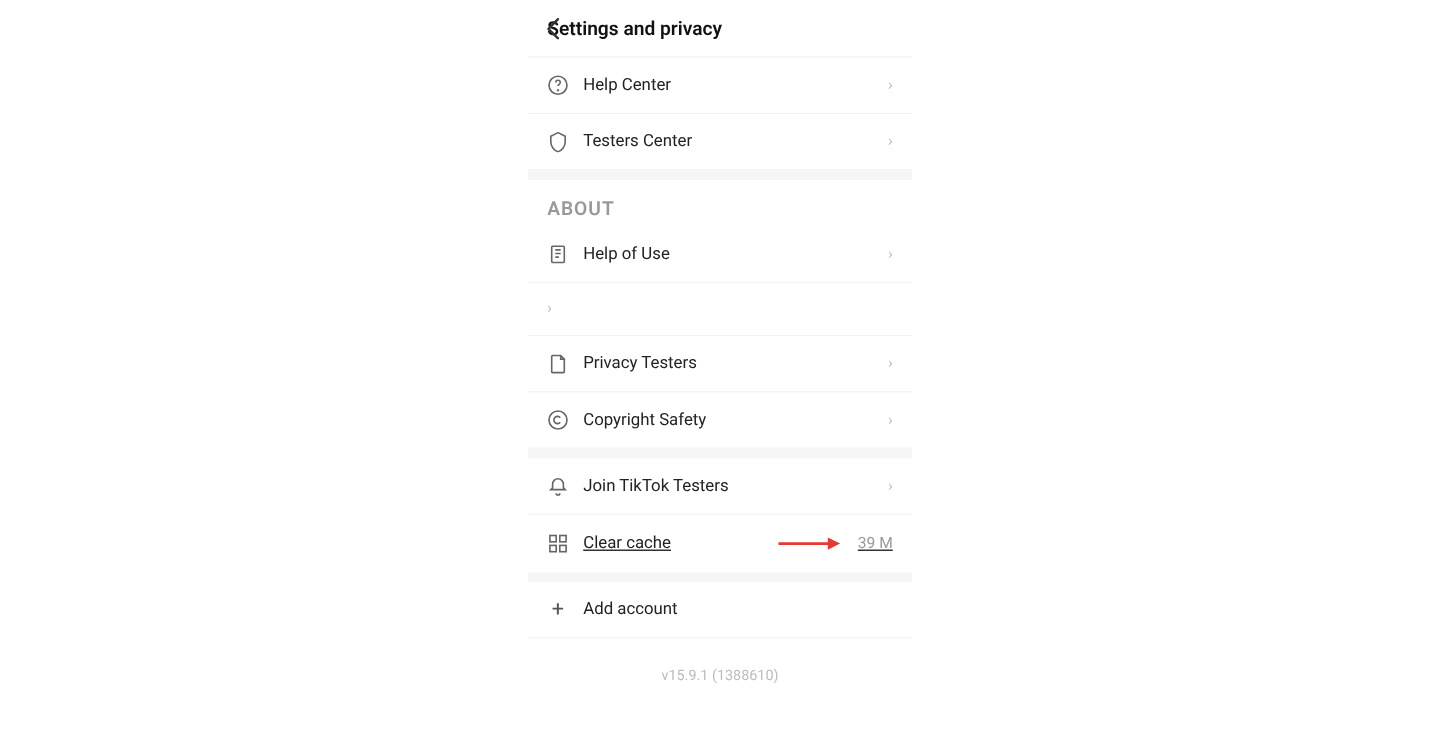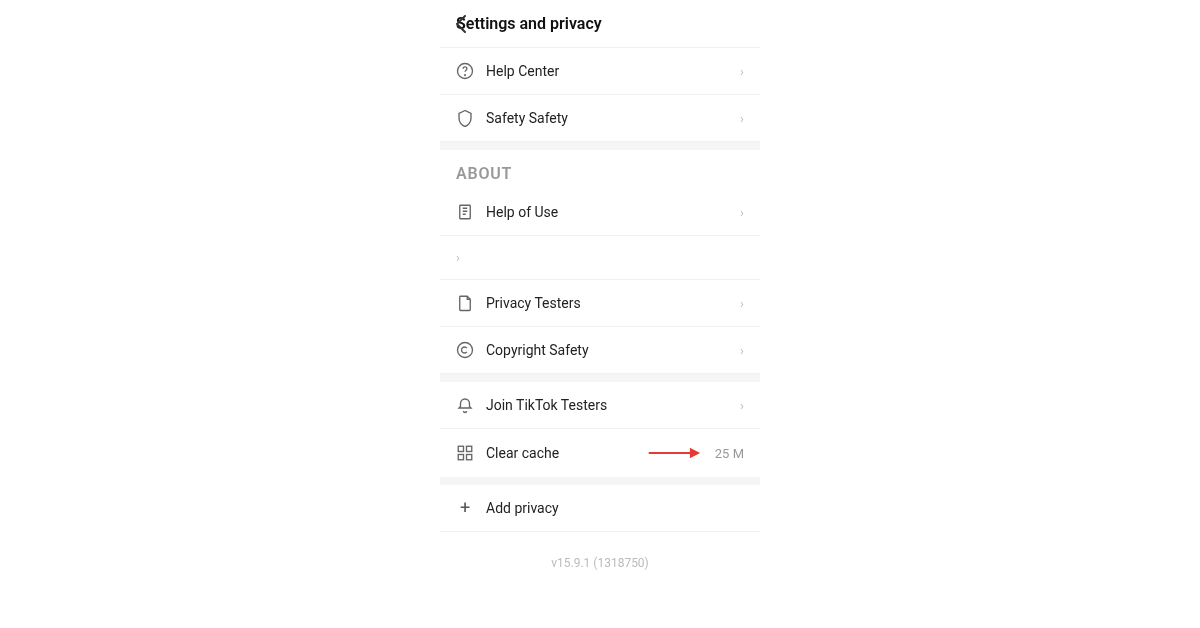--- a/index.html
+++ b/index.html
@@ -110,20 +110,21 @@
       line-height: 1;
     }
     .version-text {
       text-align: center;
       font-size: 12px;
       color: #bbb;
       padding: 24px 16px 16px;
     }
     .no-border {
       border-bottom: none;
+      text-decoration: underline;
     }
   </style>
 </head>
 <body>
 
 <div class="page-container">
 
   <div class="header">
     <button class="back-btn">
       <svg width="10" height="18" viewBox="0 0 10 18" fill="none" xmlns="http://www.w3.org/2000/svg">
@@ -151,21 +152,21 @@
       </div>
     </div>
 
     <div class="menu-item">
       <div class="menu-item-left">
         <span class="menu-icon">
           <svg viewBox="0 0 24 24" fill="none" stroke="#666" stroke-width="1.8">
             <path d="M12 2L4 6v6c0 5.25 3.5 10.15 8 11.35C16.5 22.15 20 17.25 20 12V6l-8-4z"></path>
           </svg>
         </span>
-        <span class="menu-label">Safety Safety</span>
+        <span class="menu-label">Testers Center</span>
       </div>
       <div class="menu-item-right">
         <span class="chevron">›</span>
       </div>
     </div>
   </div>
 
   <div class="divider"></div>
 
   <div class="section">
@@ -253,33 +254,33 @@
           </svg>
         </span>
         <span class="menu-label">Clear cache</span>
       </div>
       <div class="menu-item-right">
 
         <svg class="red-arrow" viewBox="0 0 70 22" fill="none" xmlns="http://www.w3.org/2000/svg">
           <line x1="2" y1="11" x2="52" y2="11" stroke="#e53935" stroke-width="2.5"></line>
           <polygon points="50,5 62,11 50,17" fill="#e53935"></polygon>
         </svg>
-        <span class="cache-value">25 M</span>
+        <span class="cache-value">39 M</span>
       </div>
     </div>
   </div>
 
   <div class="divider"></div>
 
   <div class="section">
 
     <div class="menu-item">
       <div class="menu-item-left">
         <span class="menu-icon plus-icon">+</span>
-        <span class="menu-label">Add privacy</span>
-      </div>
-    </div>
-
-  </div>
-
-  <div class="version-text">v15.9.1 (1318750)</div>
+        <span class="menu-label">Add account</span>
+      </div>
+    </div>
+
+  </div>
+
+  <div class="version-text">v15.9.1 (1388610)</div>
 
 </div>
 
 </body></html>

